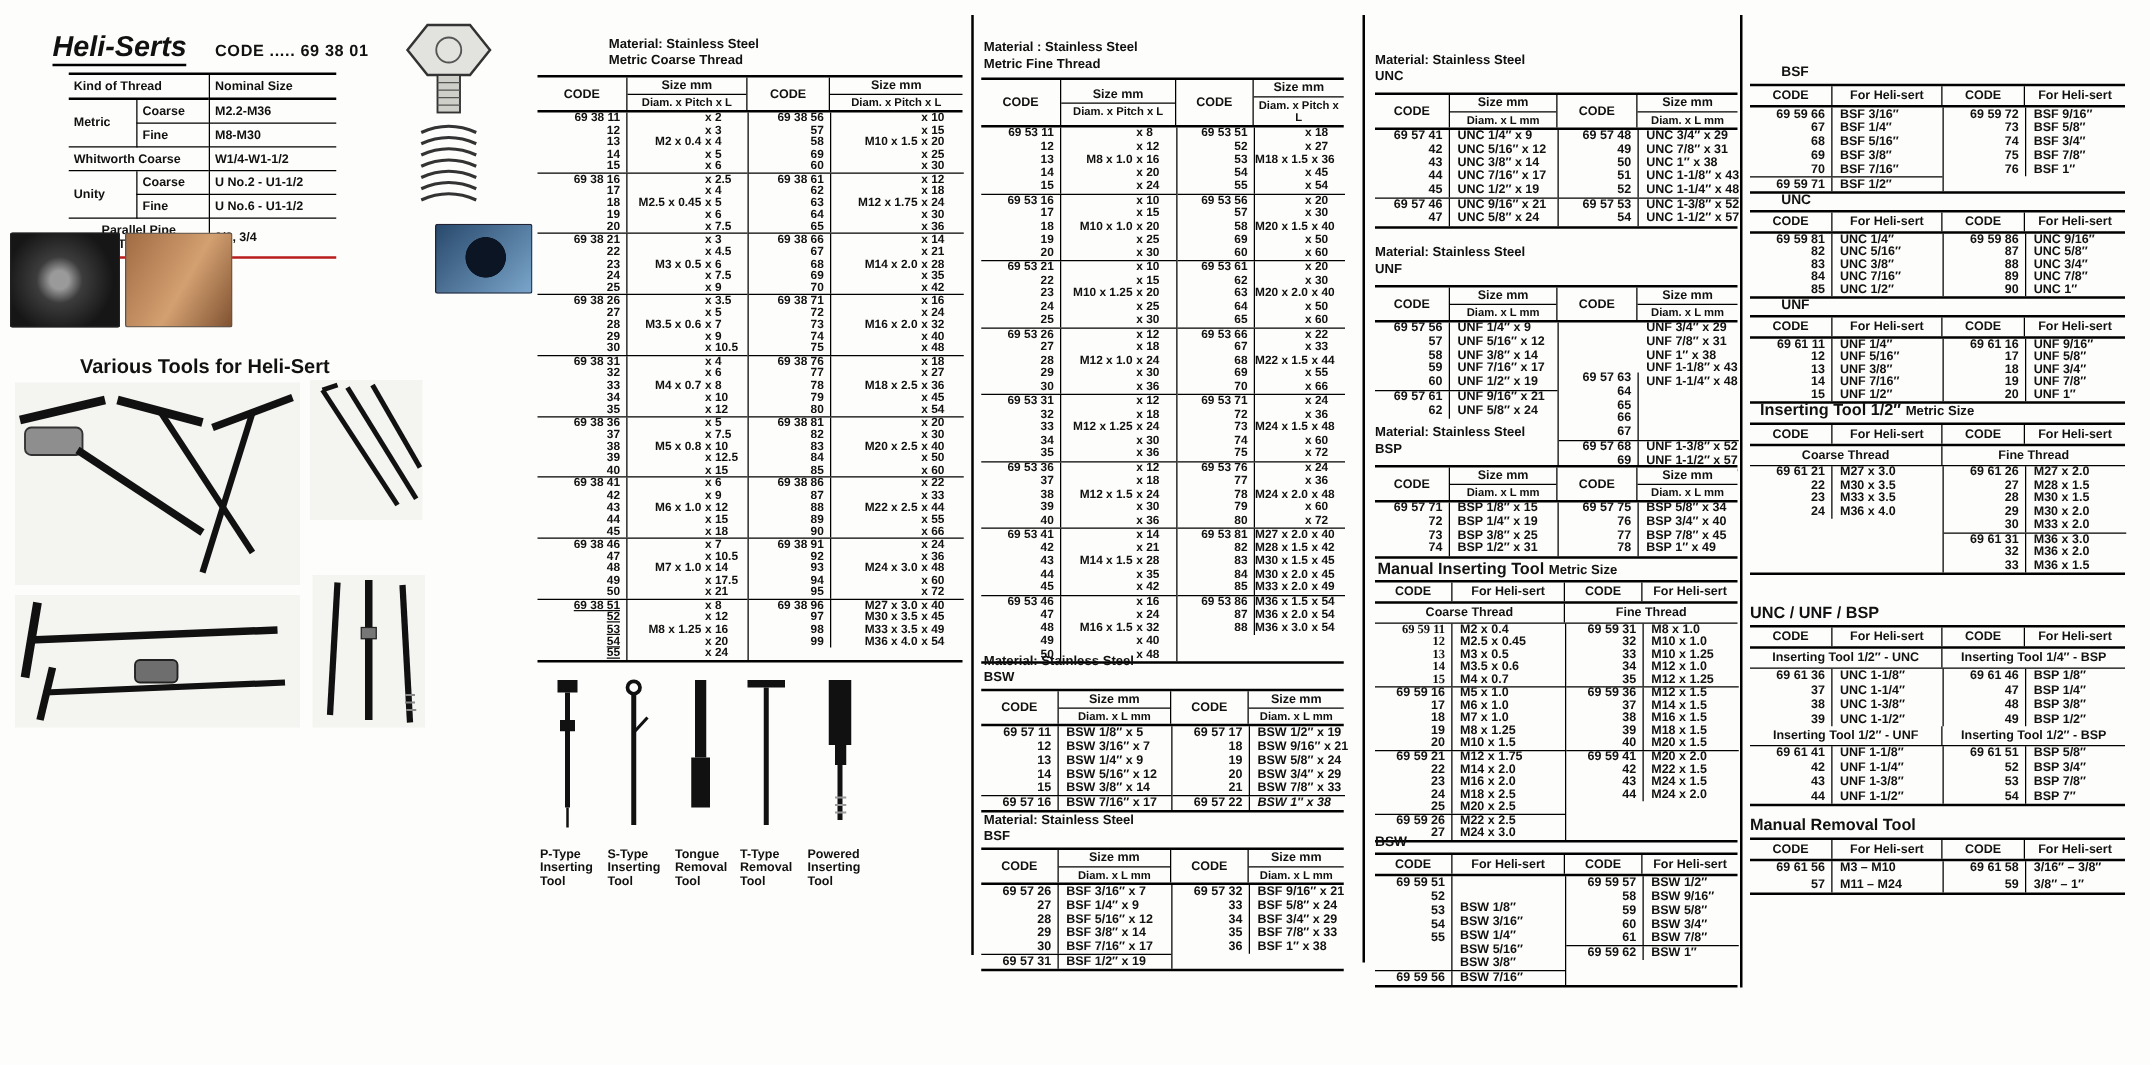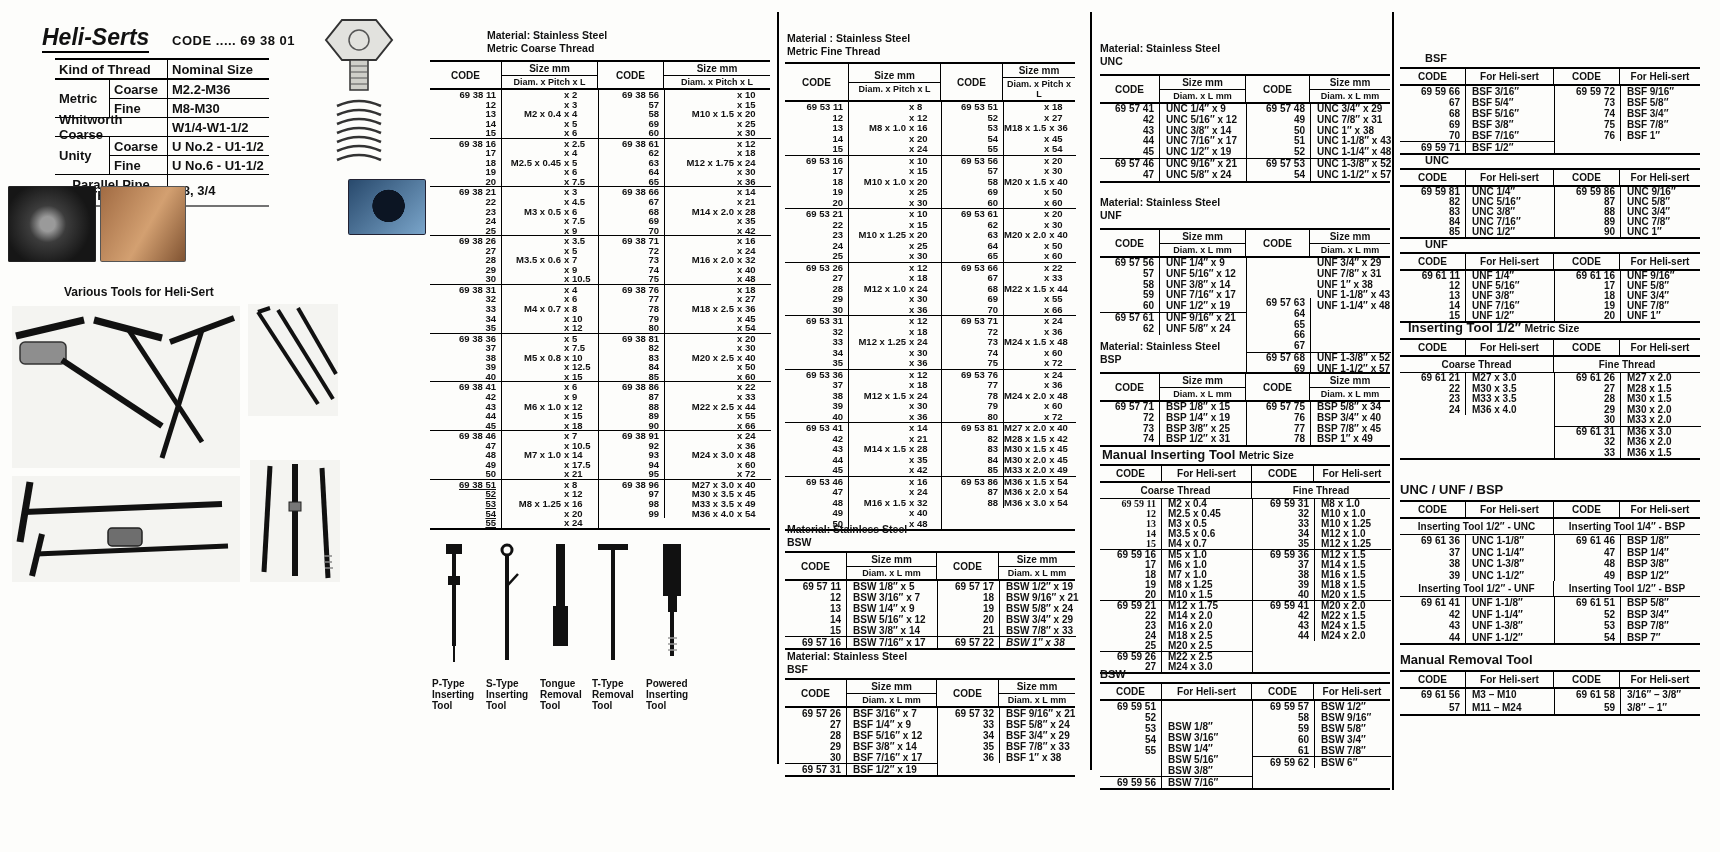--- a/index.html
+++ b/index.html
@@ -4,34 +4,34 @@
 <style>
   html,body{margin:0;padding:0;background:#fff}
   .page{position:relative;width:1720px;height:852px;background:#fdfdfb;color:#111;
         font-family:"Liberation Sans",sans-serif;overflow:hidden}
   .abs{position:absolute}
   .vdiv{position:absolute;width:2px;background:#000}
   
   .title{font-size:23px;font-weight:bold;font-style:italic;border-bottom:2px solid #000;padding-bottom:1px}
   .codelabel{font-size:13px;font-weight:bold;letter-spacing:.5px}
   .tt{display:grid;grid-template-columns:54px 58px 102px;grid-template-rows:20px 19px 19px 19px 19px 19px 30px;
-      border-top:2px solid #000;border-bottom:2px solid #737373;font-size:13px;font-weight:bold}
+      border-top:2px solid #000;border-bottom:2px solid #b91c1c;font-size:10px;font-weight:bold}
   .tt>div{display:flex;align-items:center;padding-left:4px;border-bottom:1px solid #000;box-sizing:border-box}
   .tt .bl{border-left:1px solid #000}
   .tt .nb{border-bottom:none}
   .tt .hb{border-bottom:2px solid #000}
   .tt .ctr{justify-content:center;padding-left:0;text-align:center;white-space:pre-line;line-height:11px}
   .photo{position:absolute;border-radius:2px}
   .photo1{background:radial-gradient(circle at 45% 50%,#9a9a9a 0 12%,#3c3c3c 30%,#161616 70%);
           box-shadow:inset 0 0 0 1px #222}
   .photo2{background:linear-gradient(120deg,#a06a42,#d3a071 55%,#7e5130),
           radial-gradient(circle at 60% 40%,#cfcfcf 0 18%,transparent 19%);box-shadow:inset 0 0 0 1px #555}
   .photo3{background:radial-gradient(circle at 52% 48%,#0c1523 0 32%,transparent 33%),
           linear-gradient(135deg,#27486b,#7ba6cb);box-shadow:inset 0 0 0 1px #223}
-  .caption{font-size:12px;font-weight:bold}
+  .caption{font-size:16px;font-weight:bold}
   .toolbox{position:absolute;background:#f4f4f1}
   
   .tbl{position:absolute;border-top:2px solid #000;border-bottom:2px solid #000;font-weight:bold;color:#111;background:#fdfdfb}
   .t-hr{display:flex;border-bottom:2px solid #000}
   .t-hr>*{box-sizing:border-box;border-right:1px solid #000}
   .t-hr>*:last-child{border-right:none}
   .t-ch{display:flex;align-items:center;justify-content:center;font-size:10px}
   .t-sh{display:flex;flex-direction:column;justify-content:center}
   .t-sh-top{text-align:center;border-bottom:1px solid #000;font-size:10px;padding:1px 0}
   .t-sh-sub{text-align:center;font-size:9px;padding:1px 0}
@@ -1782,21 +1782,21 @@
               <div class="t-line t-size">BSW 5/8″</div>
               <div class="t-line t-size">BSW 3/4″</div>
               <div class="t-line t-size">BSW 7/8″</div>
             </div>
           </div>
           <div class="t-grp">
             <div class="t-codes" style="width: 62px;">
               <div class="t-line t-code">69 59 62</div>
             </div>
             <div class="t-sizes" style="width: 76px;">
-              <div class="t-line t-size">BSW 6″</div>
+              <div class="t-line t-size">BSW 1″</div>
             </div>
           </div>
         </div>
       </div>
     </div>
 
   <div class="slabel" style="left:1425px;top:52px">BSF</div>
   <div class="tbl" style="left:1400px;top:67px;width:300px;--rh:11px;--fs:10px">
       <div class="t-hr">
         <div class="t-ch" style="width: 66px;">CODE</div>
@@ -1809,21 +1809,21 @@
           <div class="t-grp">
             <div class="t-codes" style="width: 66px;">
               <div class="t-line t-code">69 59 66</div>
               <div class="t-line t-code">67</div>
               <div class="t-line t-code">68</div>
               <div class="t-line t-code">69</div>
               <div class="t-line t-code">70</div>
             </div>
             <div class="t-sizes" style="width: 88px;">
               <div class="t-line t-size">BSF 3/16″</div>
-              <div class="t-line t-size">BSF 5/4″</div>
+              <div class="t-line t-size">BSF 1/4″</div>
               <div class="t-line t-size">BSF 5/16″</div>
               <div class="t-line t-size">BSF 3/8″</div>
               <div class="t-line t-size">BSF 7/16″</div>
             </div>
           </div>
           <div class="t-grp">
             <div class="t-codes" style="width: 66px;">
               <div class="t-line t-code">69 59 71</div>
             </div>
             <div class="t-sizes" style="width: 88px;">

